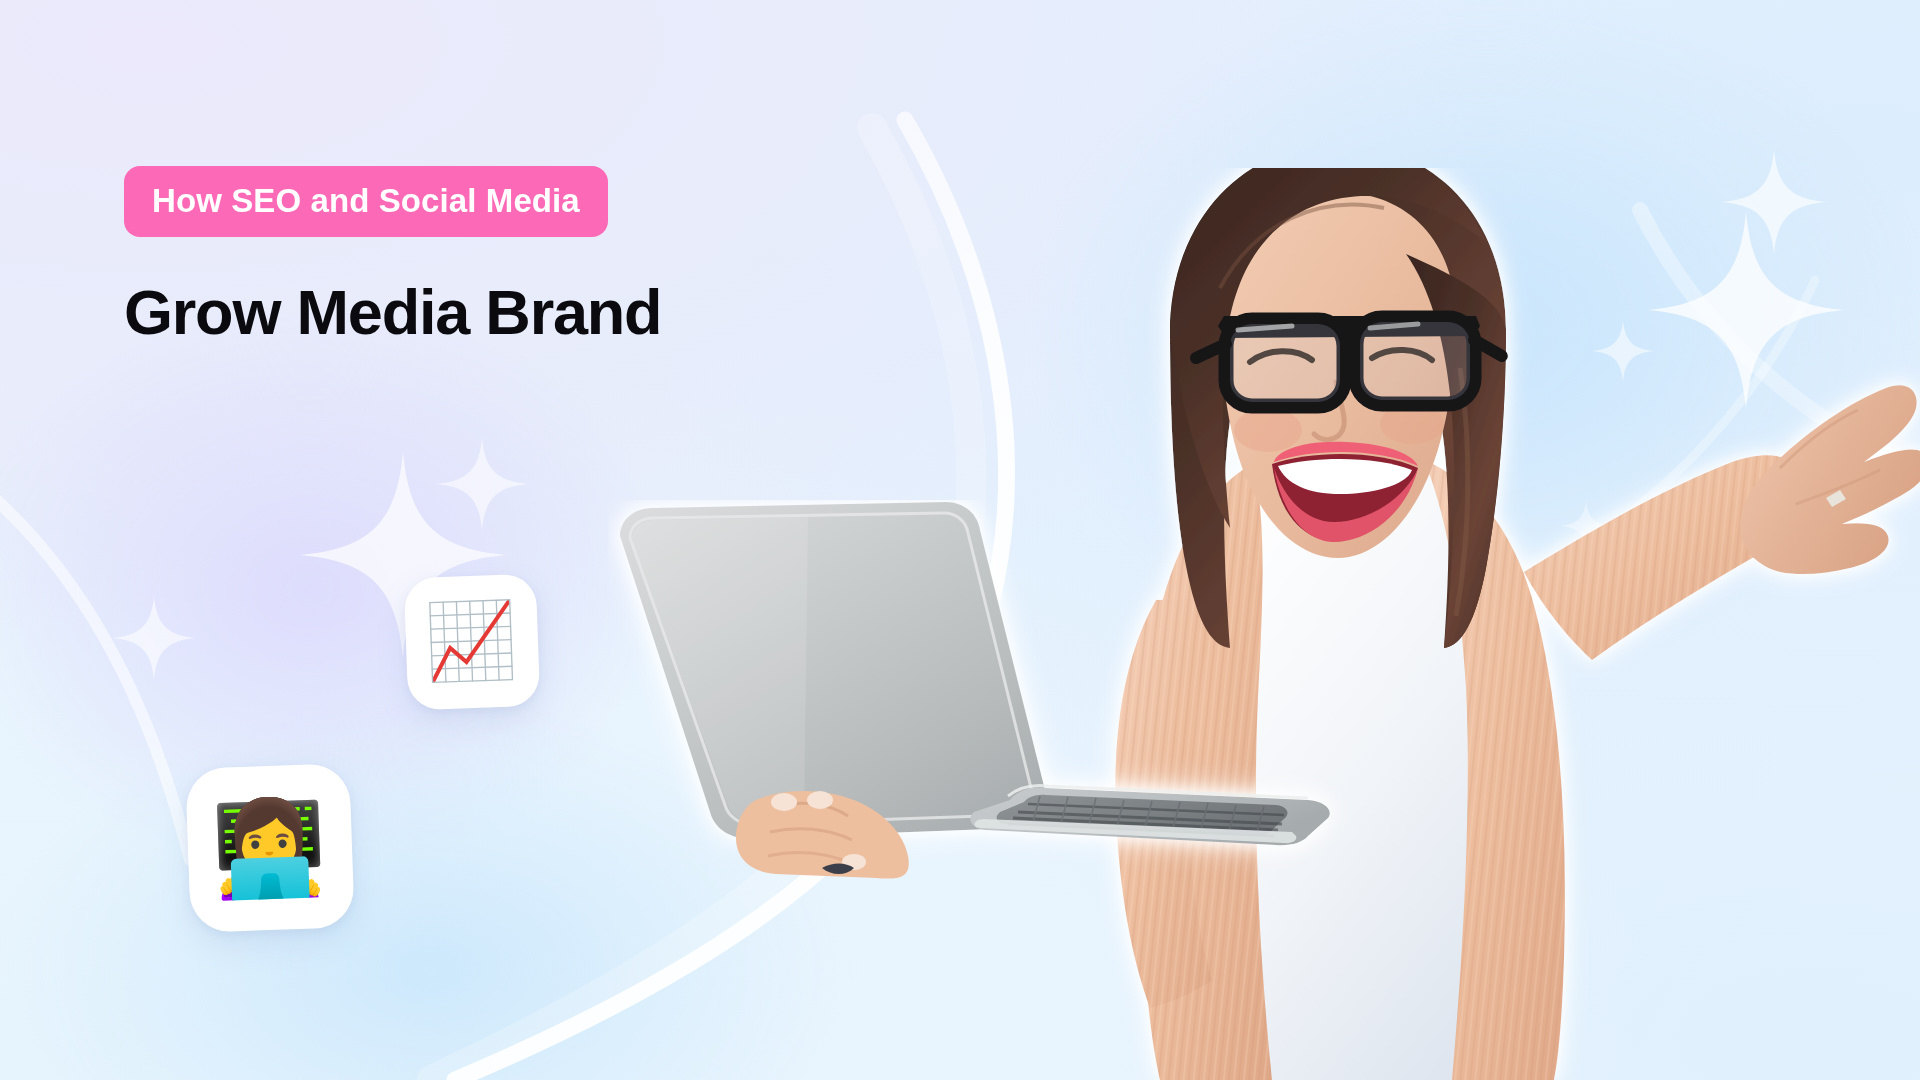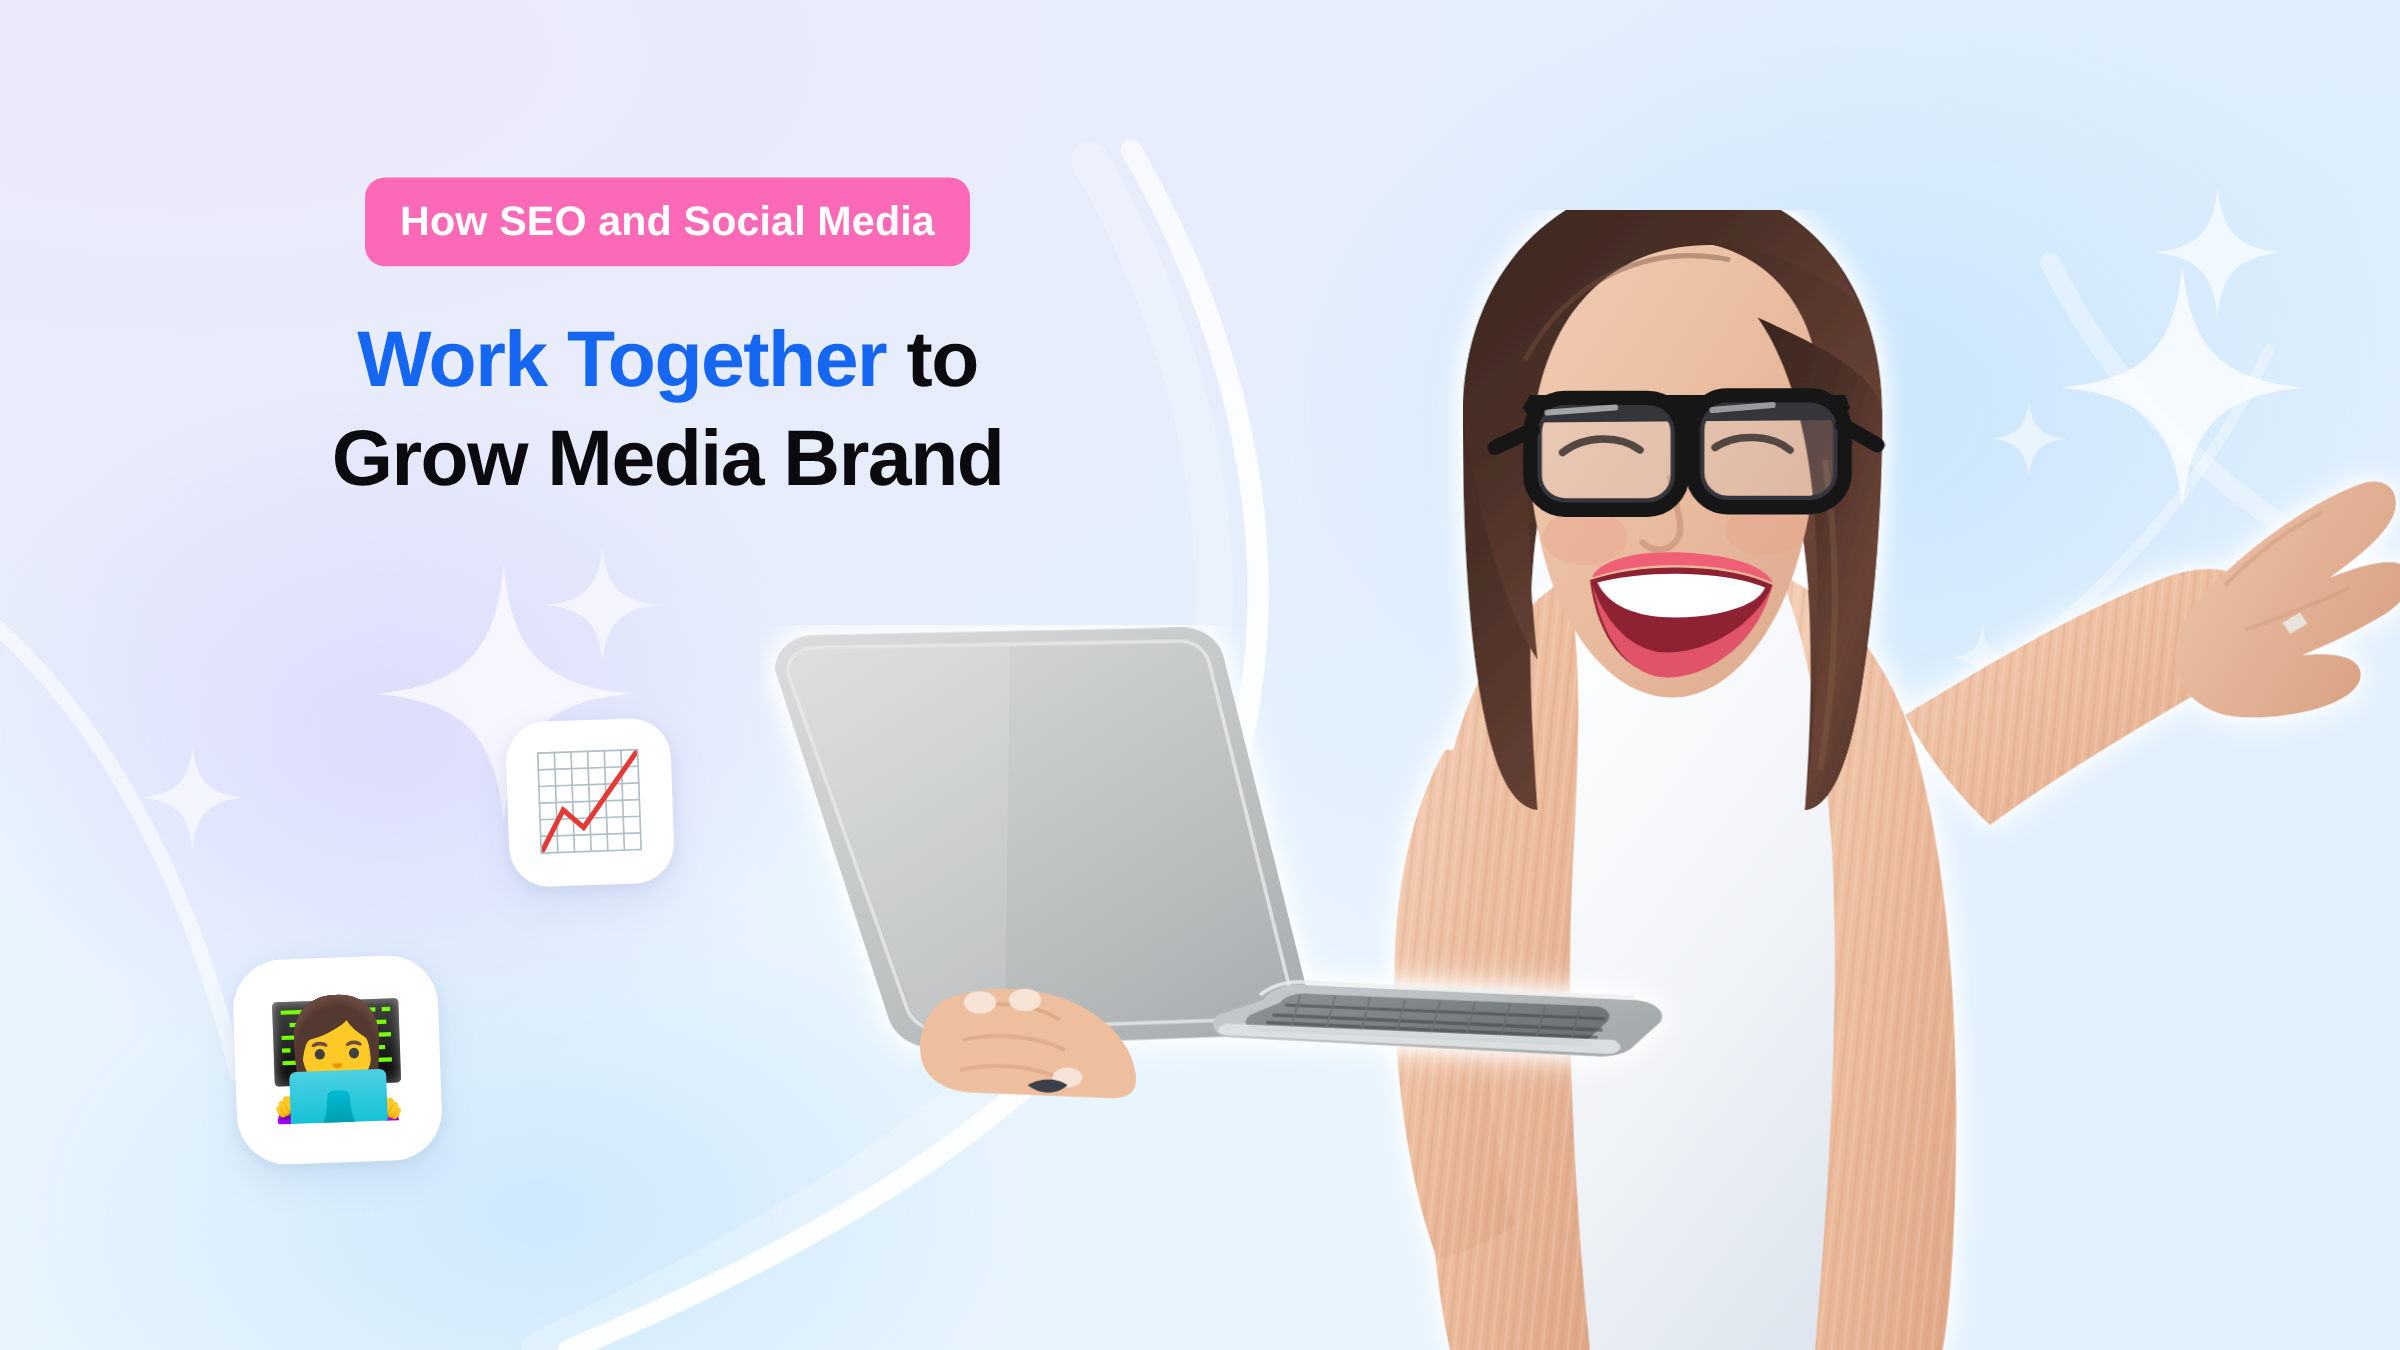--- a/index.html
+++ b/index.html
@@ -45,21 +45,21 @@
 
   
   .arcs { position:absolute; inset:0; }
   .arcs svg { position:absolute; inset:0; width:1920px; height:1080px; }
 
   
   .sparkle { position:absolute; }
   .sparkle svg { display:block; width:100%; height:100%; }
 
   
-  .copy { position:absolute; left:124px; top:142px; width:820px;text-align:center; }
+  .copy { position:absolute; left:124px; top:166px; width:820px; }
 
   .badge {
     display:inline-block;
     background:#fc69b6;
     color:#ffffff;
     font-size:33px;
     font-weight:bold;
     letter-spacing:.1px;
     line-height:1;
     padding:18px 28px 20px 28px;
@@ -368,18 +368,17 @@
   <div class="emoji-card" id="card-chart">
     <span class="glyph">📈</span>
   </div>
   <div class="emoji-card" id="card-dev">
     <span class="glyph">👩‍💻</span>
   </div>
 
   <div class="copy">
     <div class="badge">How SEO and Social Media</div>
     <h1 class="headline">
-      <span class="hl-line"><span class="hl-blue">Work Together</span><span> to</span></span>
       <span class="hl-line">Grow Media Brand</span>
     </h1>
   </div>
 
 </div>
 
 </body></html>

